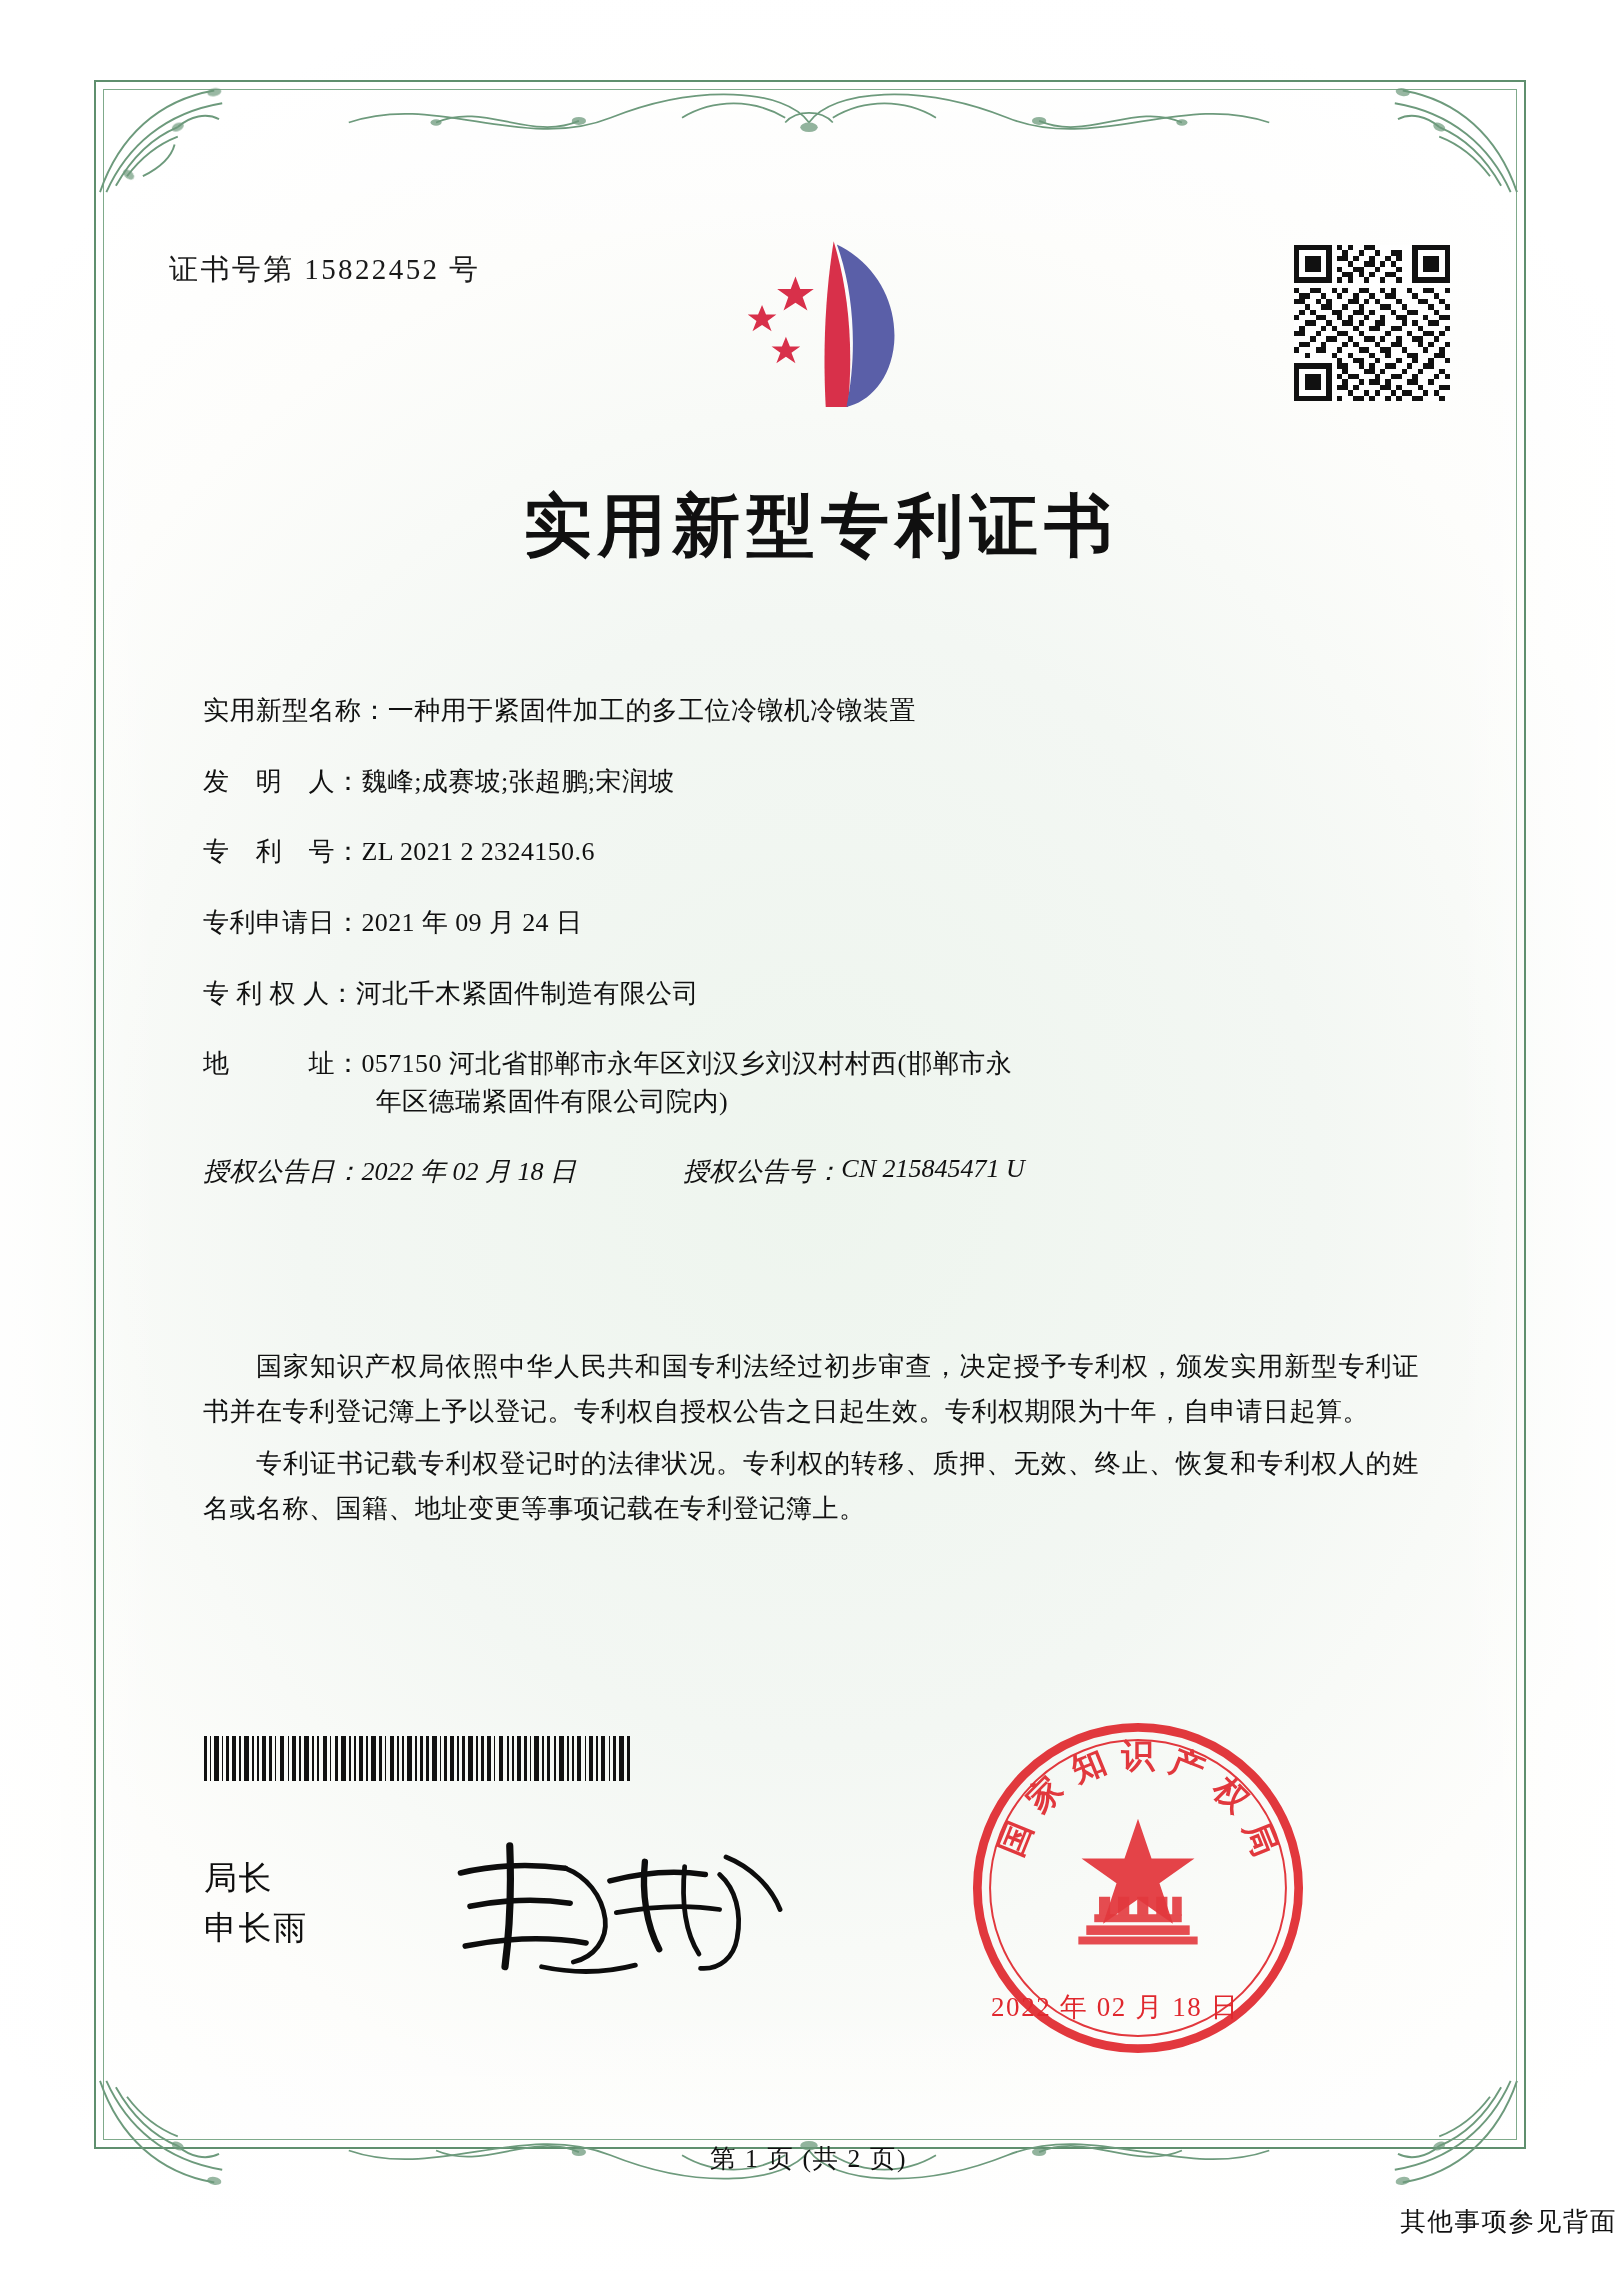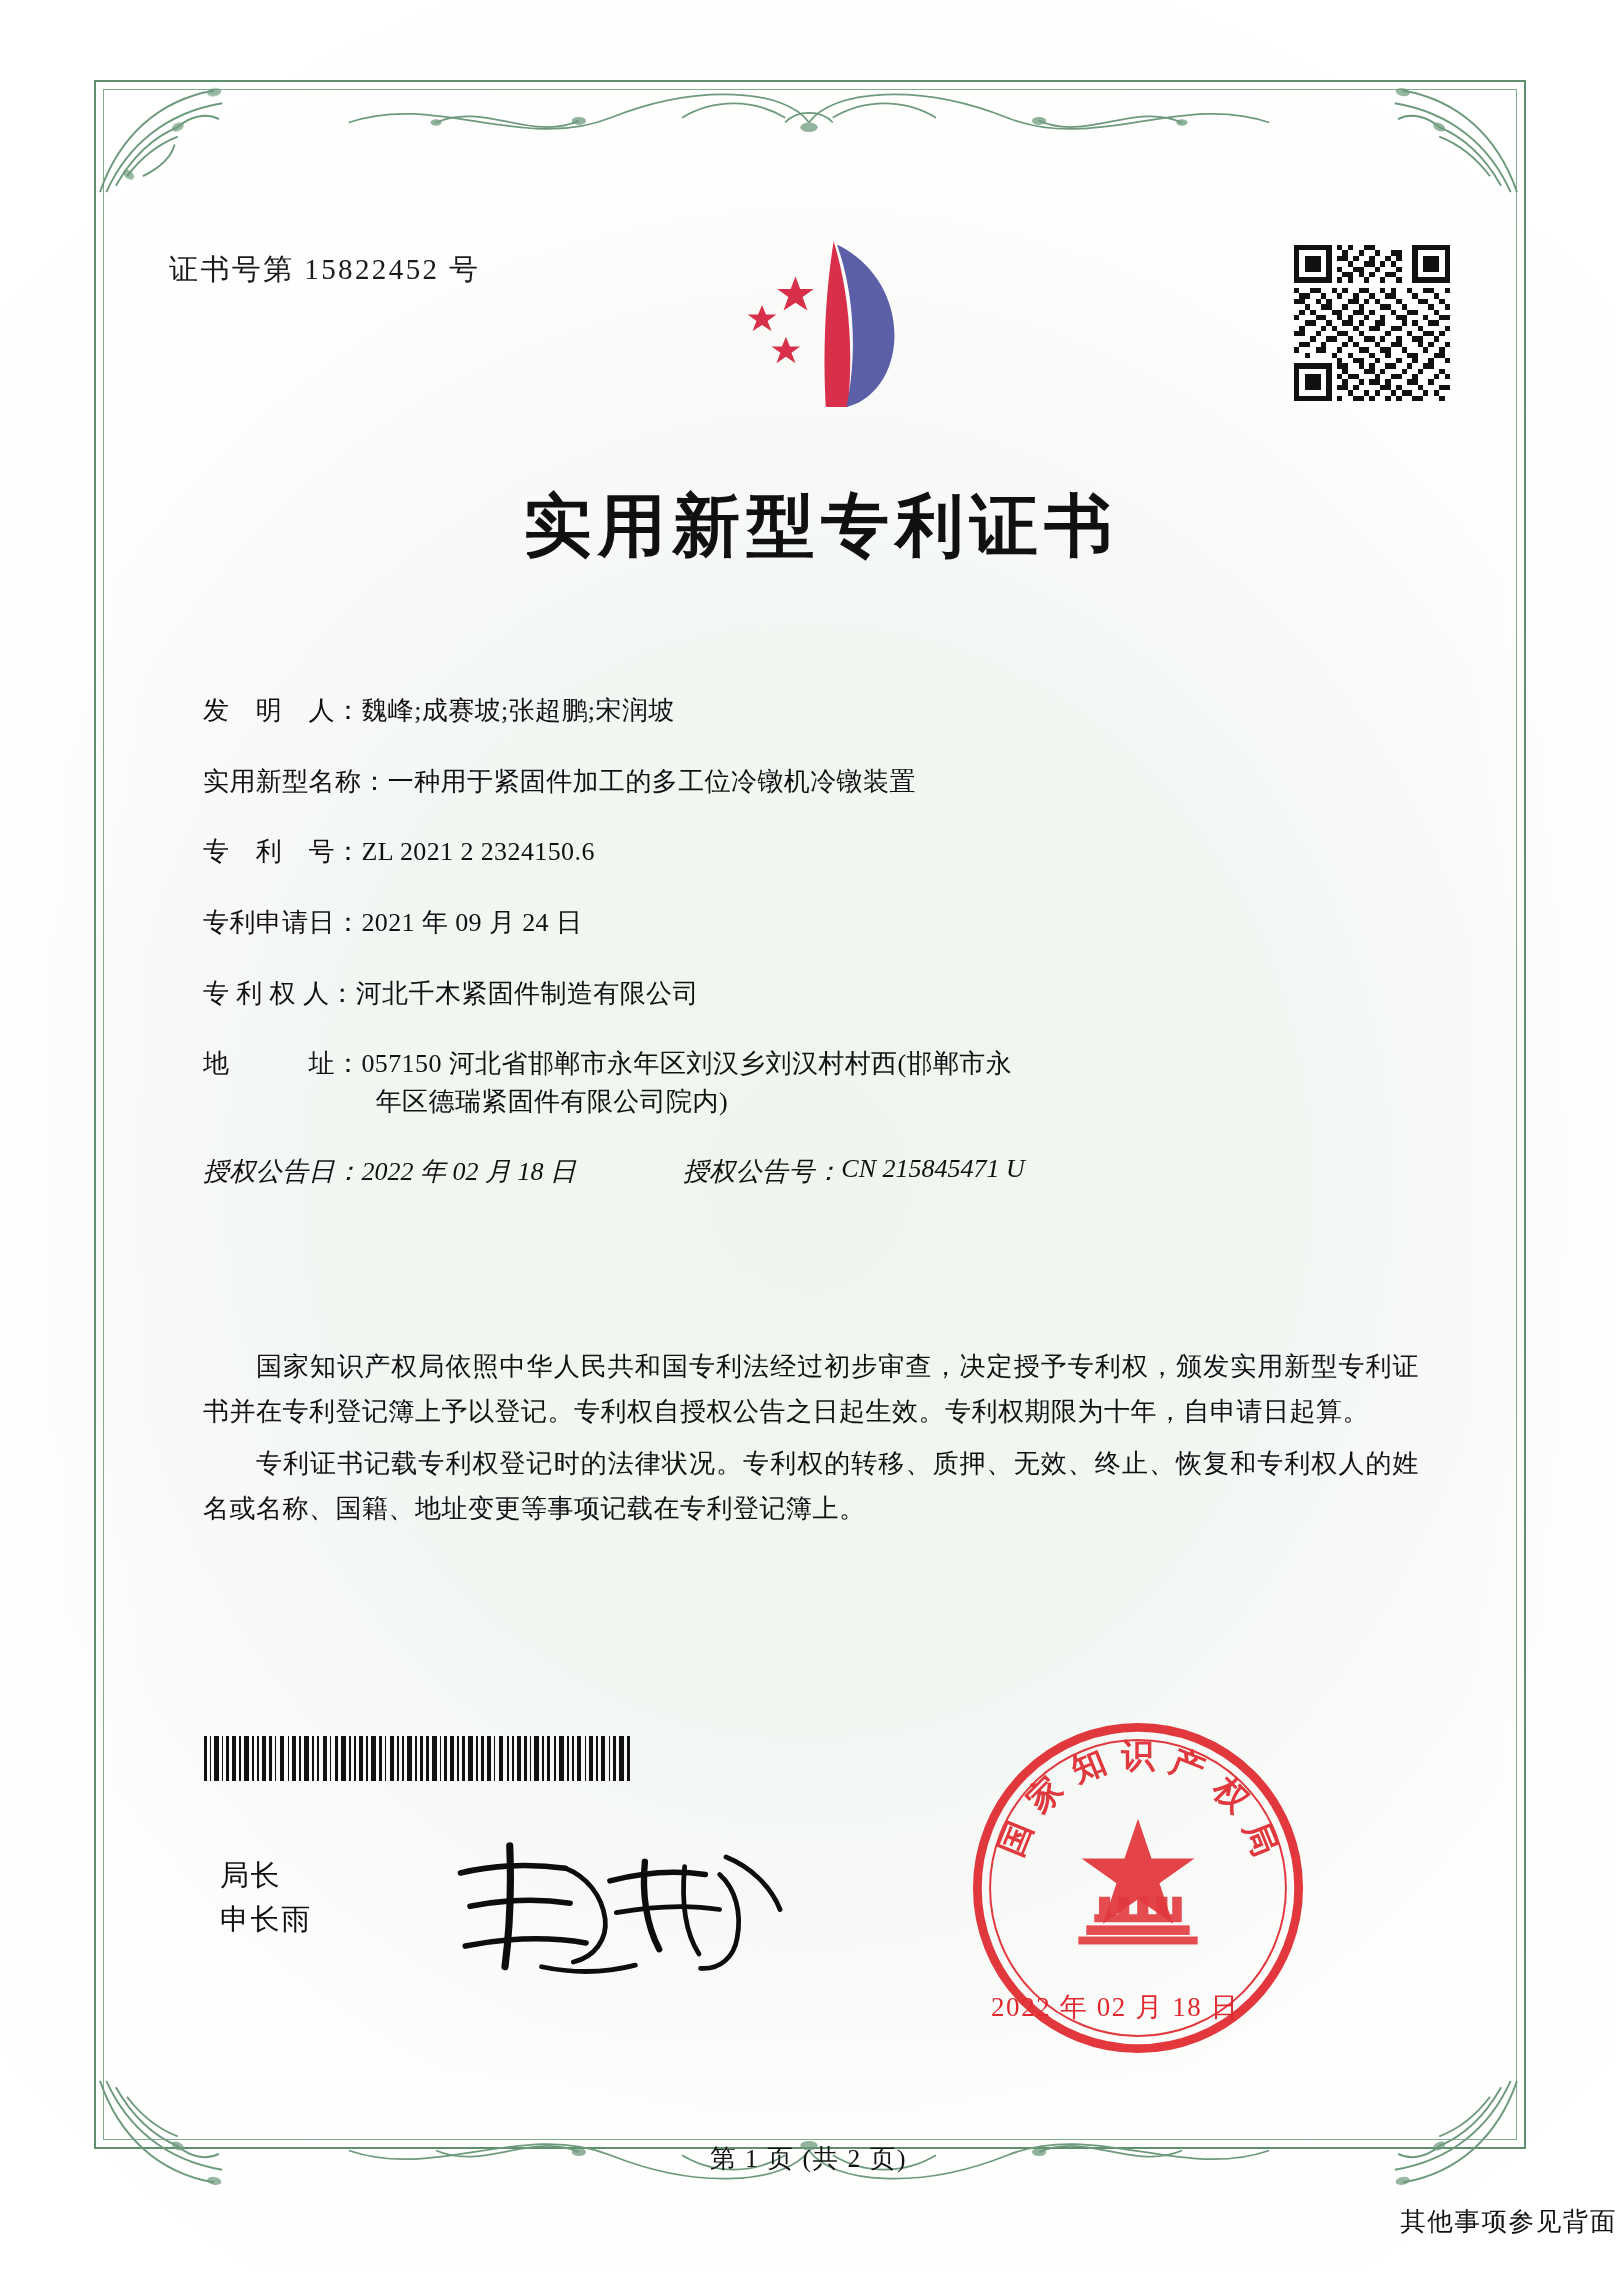--- a/index.html
+++ b/index.html
@@ -166,23 +166,23 @@
     position: absolute;
     left: 204px;
     top: 1736px;
     width: 430px;
     height: 45px;
   }
 
   
   .sig-block {
     position: absolute;
-    left: 220px;
+    left: 204px;
     top: 1854px;
-    font-size: 29px;
+    font-size: 33px;
     line-height: 1.5;
     color: #101010;
     letter-spacing: 1.6px;
   }
   .sig-script {
     position: absolute;
     left: 446px;
     top: 1830px;
     width: 366px;
     height: 159px;
@@ -544,27 +544,27 @@
         <rect x="22" y="28" width="2" height="1"></rect>
         <rect x="27" y="28" width="1" height="1"></rect>
     </g>
   </svg>
 
   <div class="main-title">实用新型专利证书</div>
 
   <div class="fields">
 
     <div class="field-row">
+      <span class="field-label">实用新型名称：</span>
+      <span class="field-value">一种用于紧固件加工的多工位冷镦机冷镦装置</span>
+    </div>
+
+    <div class="field-row">
       <span class="field-label">发　明　人：</span>
       <span class="field-value">魏峰;成赛坡;张超鹏;宋润坡</span>
-    </div>
-
-    <div class="field-row">
-      <span class="field-label">实用新型名称：</span>
-      <span class="field-value">一种用于紧固件加工的多工位冷镦机冷镦装置</span>
     </div>
 
     <div class="field-row">
       <span class="field-label">专　利　号：</span>
       <span class="field-value">ZL 2021 2 2324150.6</span>
     </div>
 
     <div class="field-row">
       <span class="field-label">专利申请日：</span>
       <span class="field-value">2021 年 09 月 24 日</span>

